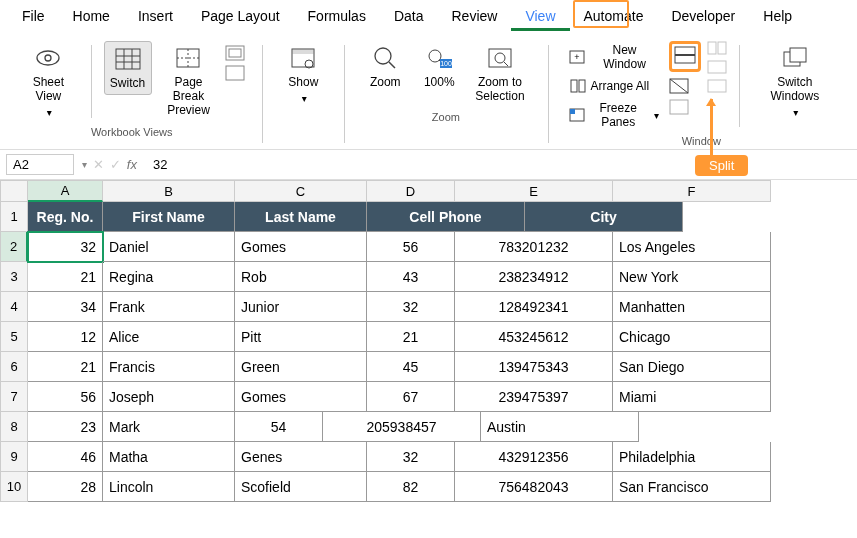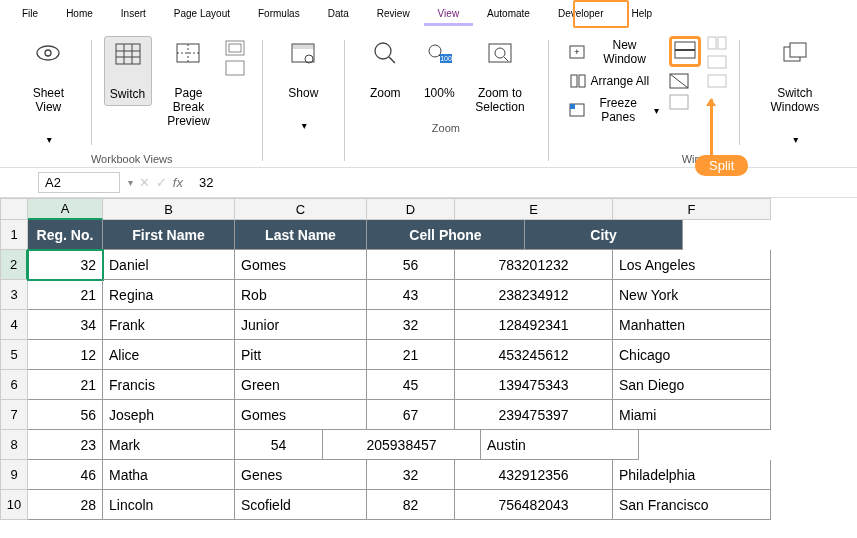--- a/index.html
+++ b/index.html
@@ -1,40 +1,40 @@
 <!DOCTYPE html>
 <html><head>
 <meta charset="utf-8">
 <style>
 * { box-sizing: border-box; margin: 0; padding: 0; font-family: 'Segoe UI', Arial, sans-serif; }
 body { background: #fff; width: 857px; height: 538px; overflow: hidden; font-size: 13px; }
 
 .menubar { display: flex; gap: 0; padding: 4px 8px; background: #fff; }
-.menubar .mitem { padding: 4px 14px; cursor: pointer; font-size: 10px; }
-.menubar .mitem.active { background: #fff; border-bottom: 3px solid #c4b5fd; color: #701a75; font-weight: 500; }
+.menubar .mitem { padding: 4px 14px; cursor: pointer; font-size: 14px; }
+.menubar .mitem.active { background: #fff; border-bottom: 3px solid #15803d; color: #3b82f6; font-weight: 500; }
 .view-hl { position: absolute; top: 0; left: 573px; width: 56px; height: 28px; border: 2px solid #ff9933; border-radius: 2px; pointer-events: none; }
 
 .ribbon { display: flex; background: #fff; border-bottom: 1px solid #ddd; padding: 6px 8px 2px; position: relative; }
 .ribbon-group { display: flex; flex-direction: column; align-items: center; padding: 0 10px; border-right: 1px solid transparent; }
 .ribbon-group .gbody { display: flex; align-items: flex-start; gap: 6px; }
 .ribbon-group .glabel { font-size: 11px; color: #555; margin-top: 4px; }
-.rbtn { display: flex; flex-direction: column; align-items: center; gap: 20px; padding: 4px 6px; cursor: pointer; font-size: 12px; text-align: center; min-width: 48px; }
+.rbtn { display: flex; flex-direction: column; align-items: center; gap: 4px; padding: 4px 6px; cursor: pointer; font-size: 12px; text-align: center; min-width: 48px; }
 .rbtn .ic { width: 26px; height: 26px; display: flex; align-items: center; justify-content: center; }
 .rbtn.small { flex-direction: row; min-width: auto; padding: 2px 4px; font-size: 12px; gap: 4px; }
 .rbtn.small .ic { width: 18px; height: 18px; }
 .rbtn.normal-active { background: #e8e8e8; border: 1px solid #bbb; border-radius: 3px; }
 .vline { width: 1px; background: #ccc; margin: 4px 6px; align-self: stretch; }
 .winstack { display: flex; flex-direction: column; gap: 2px; }
 .split-hl { border: 3px solid #ff9933; border-radius: 4px; padding: 2px; }
-.callout { position: absolute; top: 155px; left: 695px; background: #ff9933; color: #fff; padding: 3px 14px; font-size: 13px; border-radius: 10px; }
+.callout { position: absolute; top: 155px; left: 695px; background: #ff9933; color: #fff; padding: 3px 14px; font-size: 13px; border-radius: 4px; }
 .arrow { position: absolute; top: 99px; left: 710px; width: 3px; height: 60px; background: #ff9933; }
 .arrow:before { content: ''; position: absolute; top: -6px; left: -4px; border: 5px solid transparent; border-bottom: 8px solid #ff9933; }
 
 .fbar { display: flex; align-items: center; padding: 4px 6px; border-bottom: 1px solid #ddd; gap: 6px; }
-.nbox { width: 82px; padding: 2px 6px; border: 1px solid #ccc; font-size: 13px; margin-left: 32px; }
+.nbox { width: 68px; padding: 2px 6px; border: 1px solid #ccc; font-size: 13px; }
 .fxic { display: flex; gap: 6px; align-items: center; font-size: 13px; color: #777; }
 .fxval { padding: 2px 10px; font-size: 13px; }
 
 .grid { display: flex; }
 .rowhdrs { display: flex; flex-direction: column; }
 .colhdrs { display: flex; }
 .corner { width: 28px; height: 22px; background: #f3f3f3; border: 1px solid #ccc; }
 .ch { height: 22px; background: #f3f3f3; border: 1px solid #ccc; border-left: none; display: flex; align-items: center; justify-content: center; font-size: 13px; }
 .ch.sel { background: #d8eadf; border-bottom: 2px solid #169b62; }
 .rh { width: 28px; height: 30px; background: #f3f3f3; border: 1px solid #ccc; border-top: none; display: flex; align-items: center; justify-content: center; font-size: 13px; }

